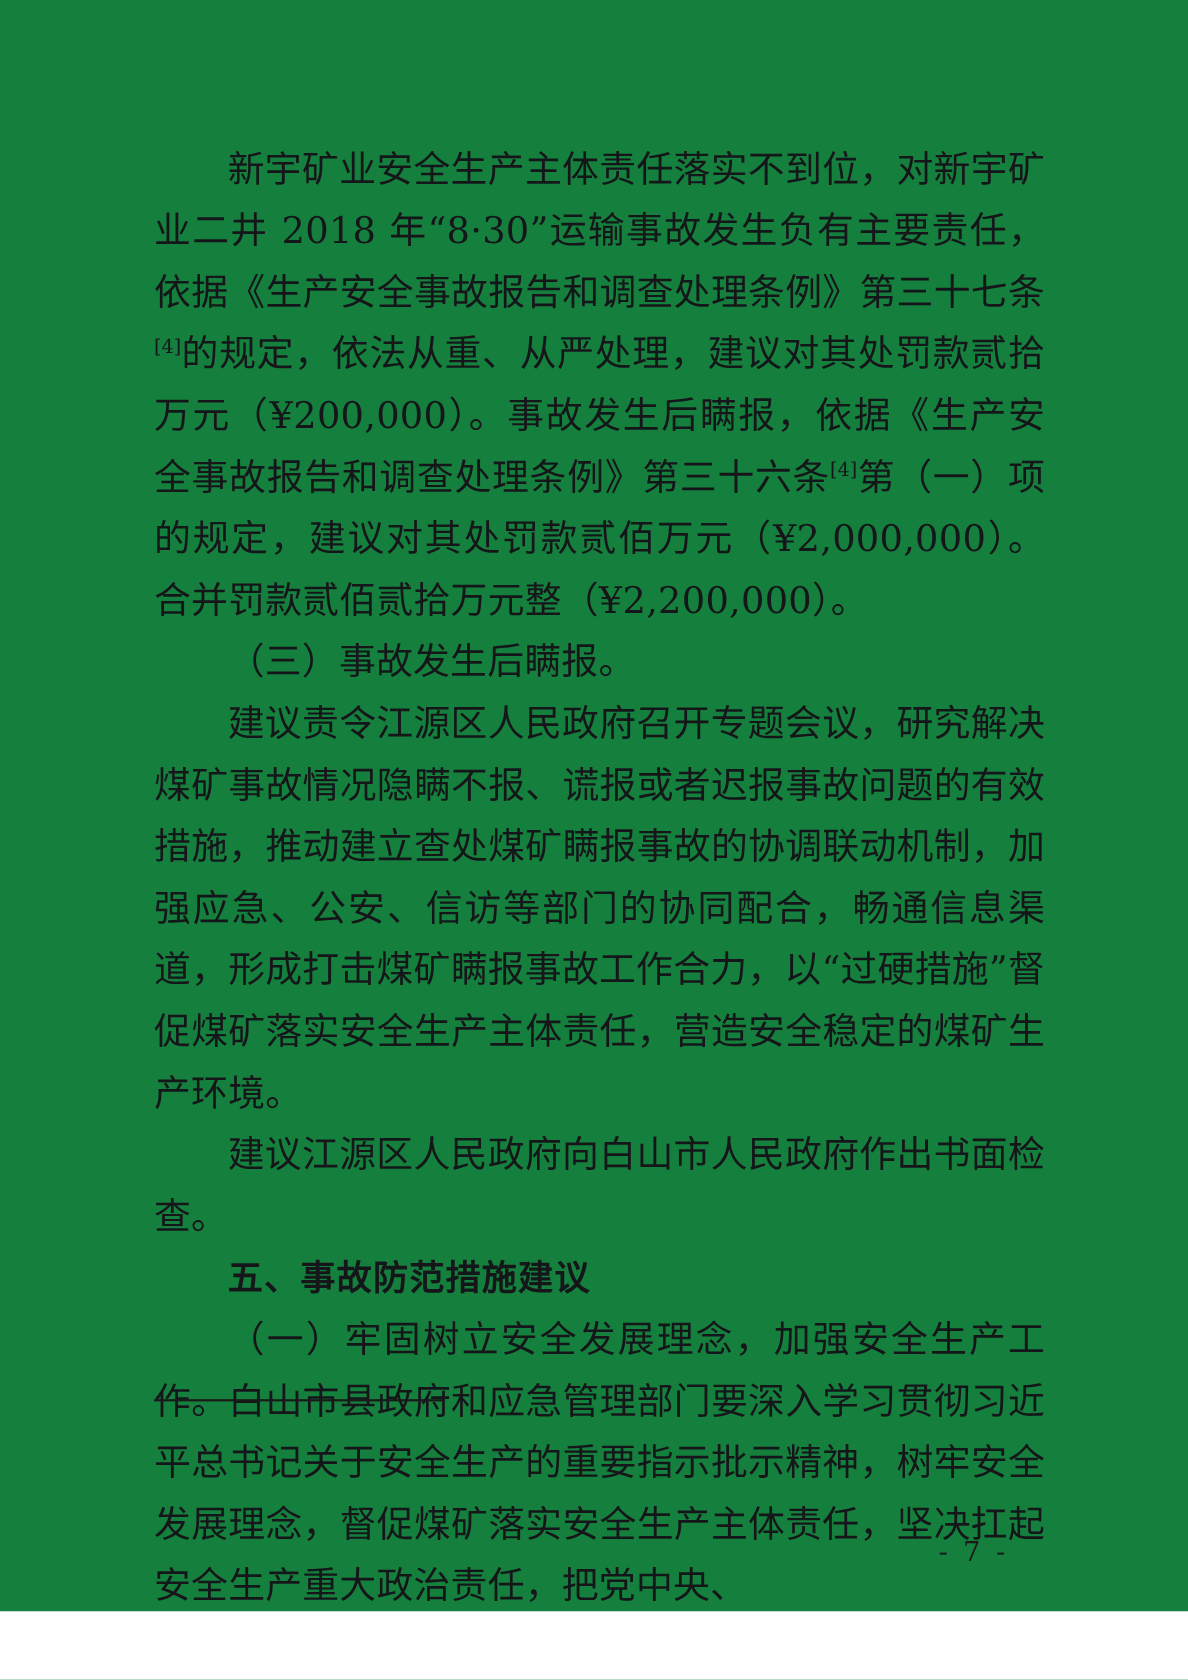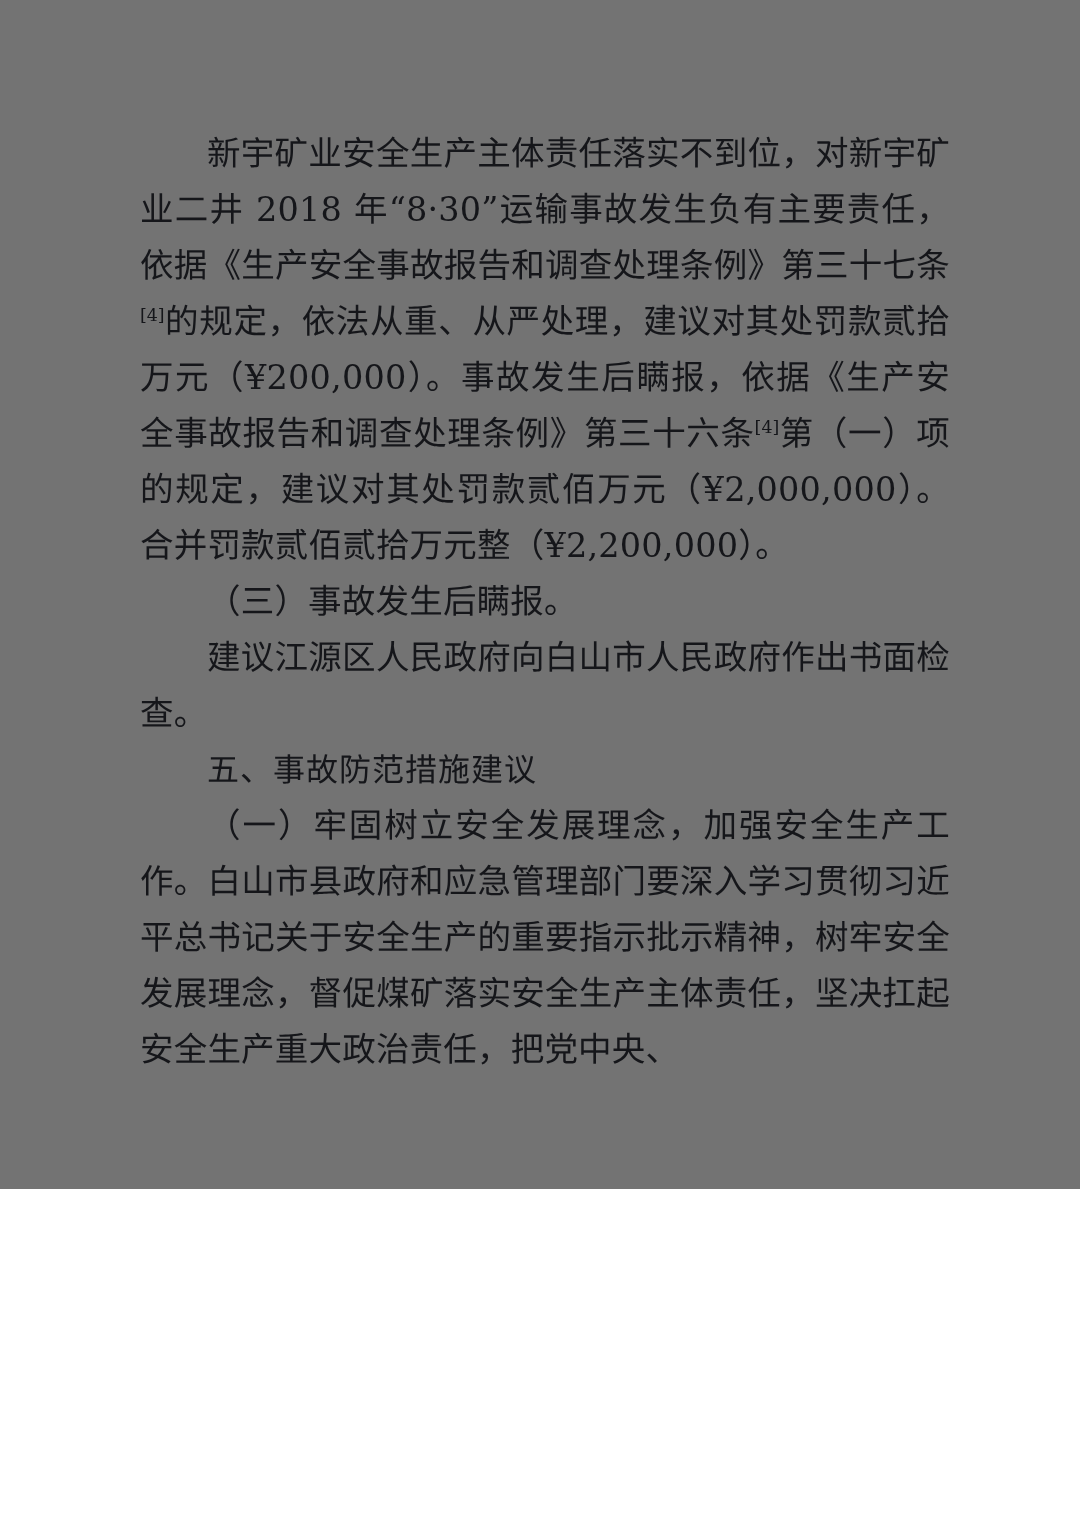--- a/index.html
+++ b/index.html
@@ -5,23 +5,23 @@
 <style>
   html, body {
     margin: 0;
     padding: 0;
     background: #ffffff;
   }
 
   .page {
     position: relative;
     width: 1080px;
-    height: 1189px;
+    height: 1465px;
     margin: 0 auto;
-    background: #737373;
+    background: #15803d;
     overflow: hidden;
     font-family: "DejaVu Serif", "Liberation Serif", serif;
     color: #121212;
     box-sizing: border-box;
   }
 
   
   .body-col {
     position: absolute;
     left: 140px;
@@ -39,21 +39,21 @@
     margin: 0 0 0 0;
     color: #15161a;
     font-weight: 400;
   }
 
   .para.indent {
     text-indent: 67px;
   }
 
   .para.heading {
-    font-weight: normal;
+    font-weight: bold;
     text-indent: 67px;
     letter-spacing: 1px;
     font-family: "DejaVu Sans", "Liberation Sans", sans-serif;
     font-size: 32px;
   }
 
   sup.fn {
     font-size: 0.52em;
     vertical-align: super;
     line-height: 0;
@@ -111,20 +111,21 @@
 <div class="page">
 
   <div class="body-col">
 
     <p class="para indent">
       <span>新宇矿业安全生产主体责任落实不到位，对新宇矿业二井 2018 年“8·30”运输事故发生负有主要责任，依据《生产安全事故报告和调查处理条例》第三十七条</span><sup class="fn">[4]</sup><span>的规定，依法从重、从严处理，建议对其处罚款贰拾万元（¥200,000）。事故发生后瞒报，依据《生产安全事故报告和调查处理条例》第三十六条</span><sup class="fn">[4]</sup><span>第（一）项的规定，建议对其处罚款贰佰万元（¥2,000,000）。合并罚款贰佰贰拾万元整（¥2,200,000）。</span>
     </p>
 
     <p class="para indent">（三）事故发生后瞒报。</p>
 
+    <p class="para indent">建议责令江源区人民政府召开专题会议，研究解决煤矿事故情况隐瞒不报、谎报或者迟报事故问题的有效措施，推动建立查处煤矿瞒报事故的协调联动机制，加强应急、公安、信访等部门的协同配合，畅通信息渠道，形成打击煤矿瞒报事故工作合力，以“过硬措施”督促煤矿落实安全生产主体责任，营造安全稳定的煤矿生产环境。</p>
 
     <p class="para indent">建议江源区人民政府向白山市人民政府作出书面检查。</p>
 
     <p class="para heading">五、事故防范措施建议</p>
 
     <p class="para indent">（一）牢固树立安全发展理念，加强安全生产工作。白山市县政府和应急管理部门要深入学习贯彻习近平总书记关于安全生产的重要指示批示精神，树牢安全发展理念，督促煤矿落实安全生产主体责任，坚决扛起安全生产重大政治责任，把党中央、</p>
 
   </div>
 
   <div class="footnote-sep"></div>

